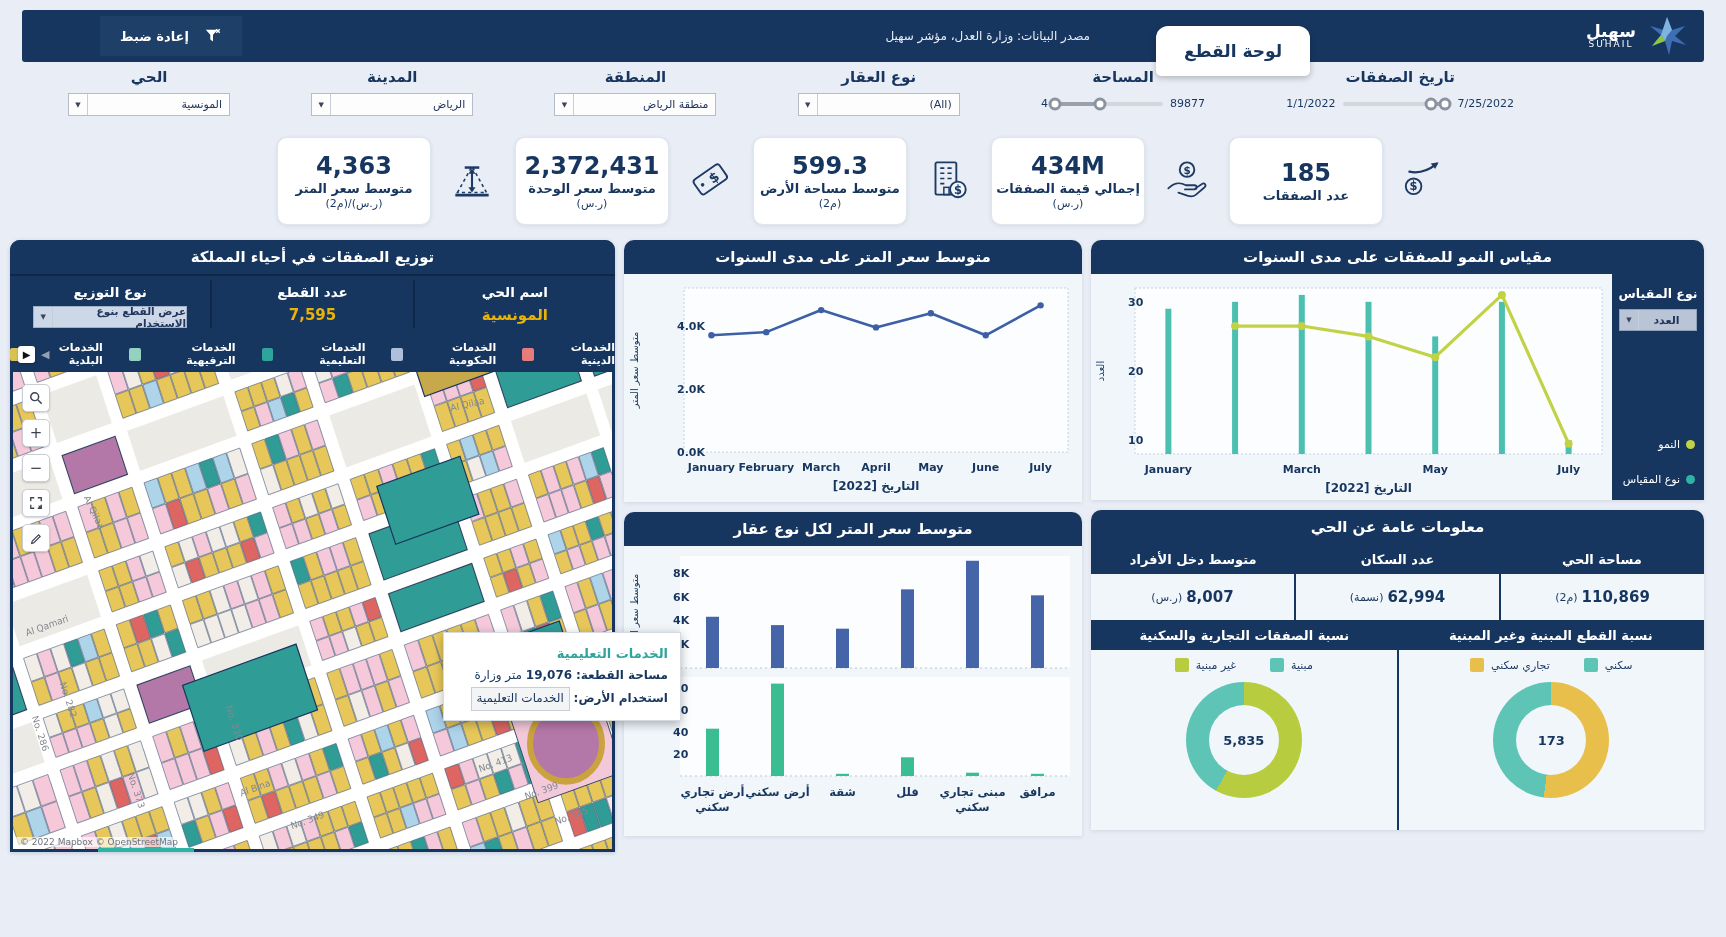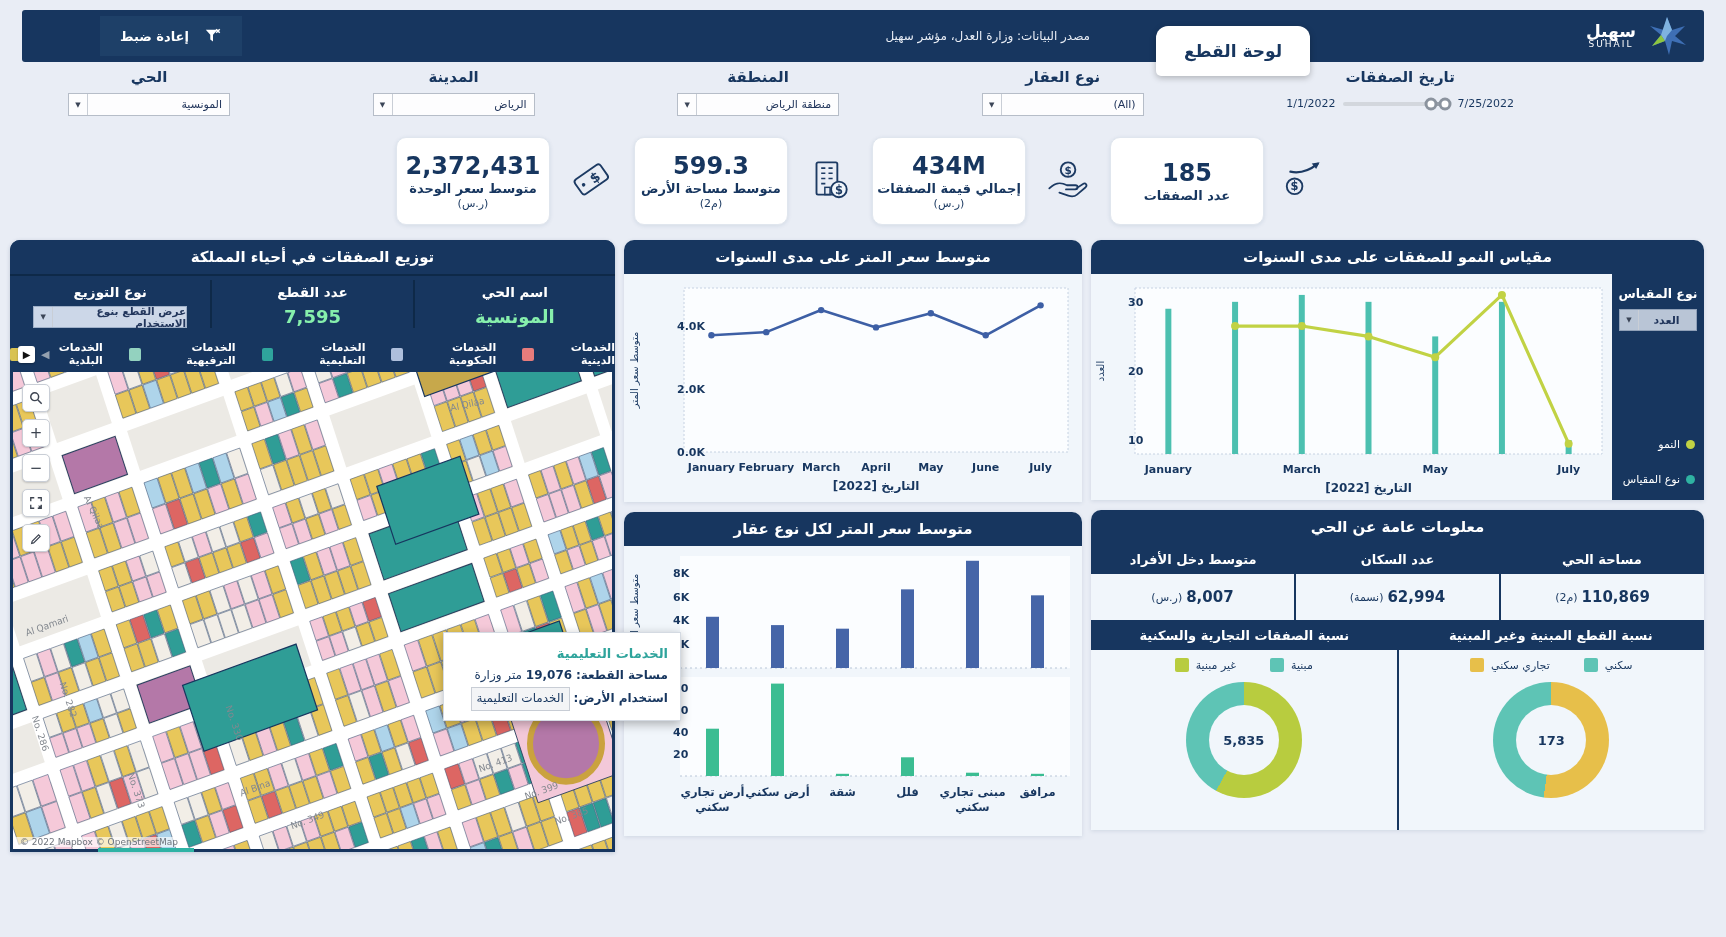--- a/index.html
+++ b/index.html
@@ -79,21 +79,21 @@
   .donut{width:116px;height:116px;border-radius:50%;position:relative;}
   .donut .hole{position:absolute;inset:23px;background:#f1f6fb;border-radius:50%;display:flex;
                align-items:center;justify-content:center;font-size:13px;font-weight:700;}
   
   .panel-left{background:#17365f;border-radius:10px 10px 0 0;height:612px;display:flex;flex-direction:column;
               position:relative;z-index:6;box-shadow:0 1px 4px rgba(23,54,95,.2);}
   .pl-sub{display:flex;border-top:2px solid #0e2948;padding:4px 0 8px;}
   .pl-cell{flex:1;display:flex;flex-direction:column;align-items:center;gap:6px;padding-top:4px;}
   .pl-cell:not(:first-child){border-right:2px solid #0e2948;}
   .pl-lab{color:#fff;font-size:13.5px;font-weight:700;}
-  .pl-val{color:#86efac;font-size:18px;font-weight:700;}
+  .pl-val{color:#eab308;font-size:15px;font-weight:700;}
   .dd.dist{width:152px;height:20px;background:#ccd7e8;border:1px solid #9fb0c8;}
   .dd.dist .val{font-size:10.5px;font-weight:700;justify-content:center;padding-right:0;}
   .pl-legend{height:36px;display:flex;align-items:center;justify-content:center;gap:26px;position:relative;}
   .ml-item{display:flex;align-items:center;gap:7px;color:#fff;font-size:11px;font-weight:700;}
   .ml-swatch{width:13px;height:13px;border-radius:2px;}
   .leg-arrows{position:absolute;left:8px;display:flex;align-items:center;gap:6px;}
   .leg-prev{color:#93a0af;font-size:11px;}
   .leg-next{width:17px;height:17px;background:#fff;border-radius:3px;color:#111;font-size:10px;
             display:flex;align-items:center;justify-content:center;box-shadow:0 1px 2px rgba(0,0,0,.3);cursor:pointer;}
   .pl-map{flex:1;position:relative;background:#eceae5;margin:0 3px 3px;overflow:hidden;}
@@ -145,20 +145,32 @@
         <span>1/1/2022</span>
         <span class="track">
           <span class="fill" style="left:82%;width:13%;"></span>
           <span class="handle" style="left:82%;"></span>
           <span class="handle" style="left:95%;"></span>
         </span>
         <span>7/25/2022</span>
       </div>
     </div>
     <div class="filter">
+      <div class="filter-label">المساحة</div>
+      <div class="slider-row">
+        <span>4</span>
+        <span class="track">
+          <span class="fill" style="left:0%;width:42%;"></span>
+          <span class="handle" style="left:0%;"></span>
+          <span class="handle" style="left:42%;"></span>
+        </span>
+        <span>89877</span>
+      </div>
+    </div>
+    <div class="filter">
       <div class="filter-label">نوع العقار</div>
       <div class="dd">
         <span class="val">(All)</span>
         <span class="arr">▼</span>
       </div>
     </div>
     <div class="filter">
       <div class="filter-label">المنطقة</div>
       <div class="dd">
         <span class="val">منطقة الرياض</span>
@@ -225,20 +237,35 @@
             <g transform="rotate(-35 24 24)">
               <rect x="9" y="16" width="30" height="17" rx="3" fill="none" stroke="#1c3a63" stroke-width="1.8"></rect>
               <circle cx="15" cy="24.5" r="1.7" fill="#1c3a63"></circle>
               <text x="28" y="29.5" font-size="13" font-weight="700" fill="#1c3a63" text-anchor="middle">$</text>
             </g>
           </svg></div>
         <div class="kpi-card">
           <div class="kpi-value">2,372,431</div>
           <div class="kpi-label">متوسط سعر الوحدة</div>
           <div class="kpi-unit">(ر.س)</div>
+        </div>
+      </div>
+      <div class="kpi-group">
+        <div><svg class="kpi-icon" viewBox="0 0 48 48">
+            <path d="M10 37 L24 12 L38 37 Z" fill="none" stroke="#1c3a63" stroke-width="1.5" stroke-dasharray="3 3"></path>
+            <line x1="8" y1="39.5" x2="40" y2="39.5" stroke="#1c3a63" stroke-width="2.6"></line>
+            <line x1="17" y1="13" x2="31" y2="13" stroke="#1c3a63" stroke-width="2.4"></line>
+            <line x1="24" y1="18" x2="24" y2="33" stroke="#1c3a63" stroke-width="2"></line>
+            <path d="M24 14 l-3.4 5 h6.8 Z" fill="#1c3a63"></path>
+            <path d="M24 37 l-3.4 -5 h6.8 Z" fill="#1c3a63"></path>
+          </svg></div>
+        <div class="kpi-card">
+          <div class="kpi-value">4,363</div>
+          <div class="kpi-label">متوسط سعر المتر</div>
+          <div class="kpi-unit">(ر.س)/(م2)</div>
         </div>
       </div>
     </div>
 
   <div class="main">
 
     <div class="col">
       <div class="panel">
         <div class="panel-h">مقياس النمو للصفقات على مدى السنوات</div>
         <div class="growth-body">

